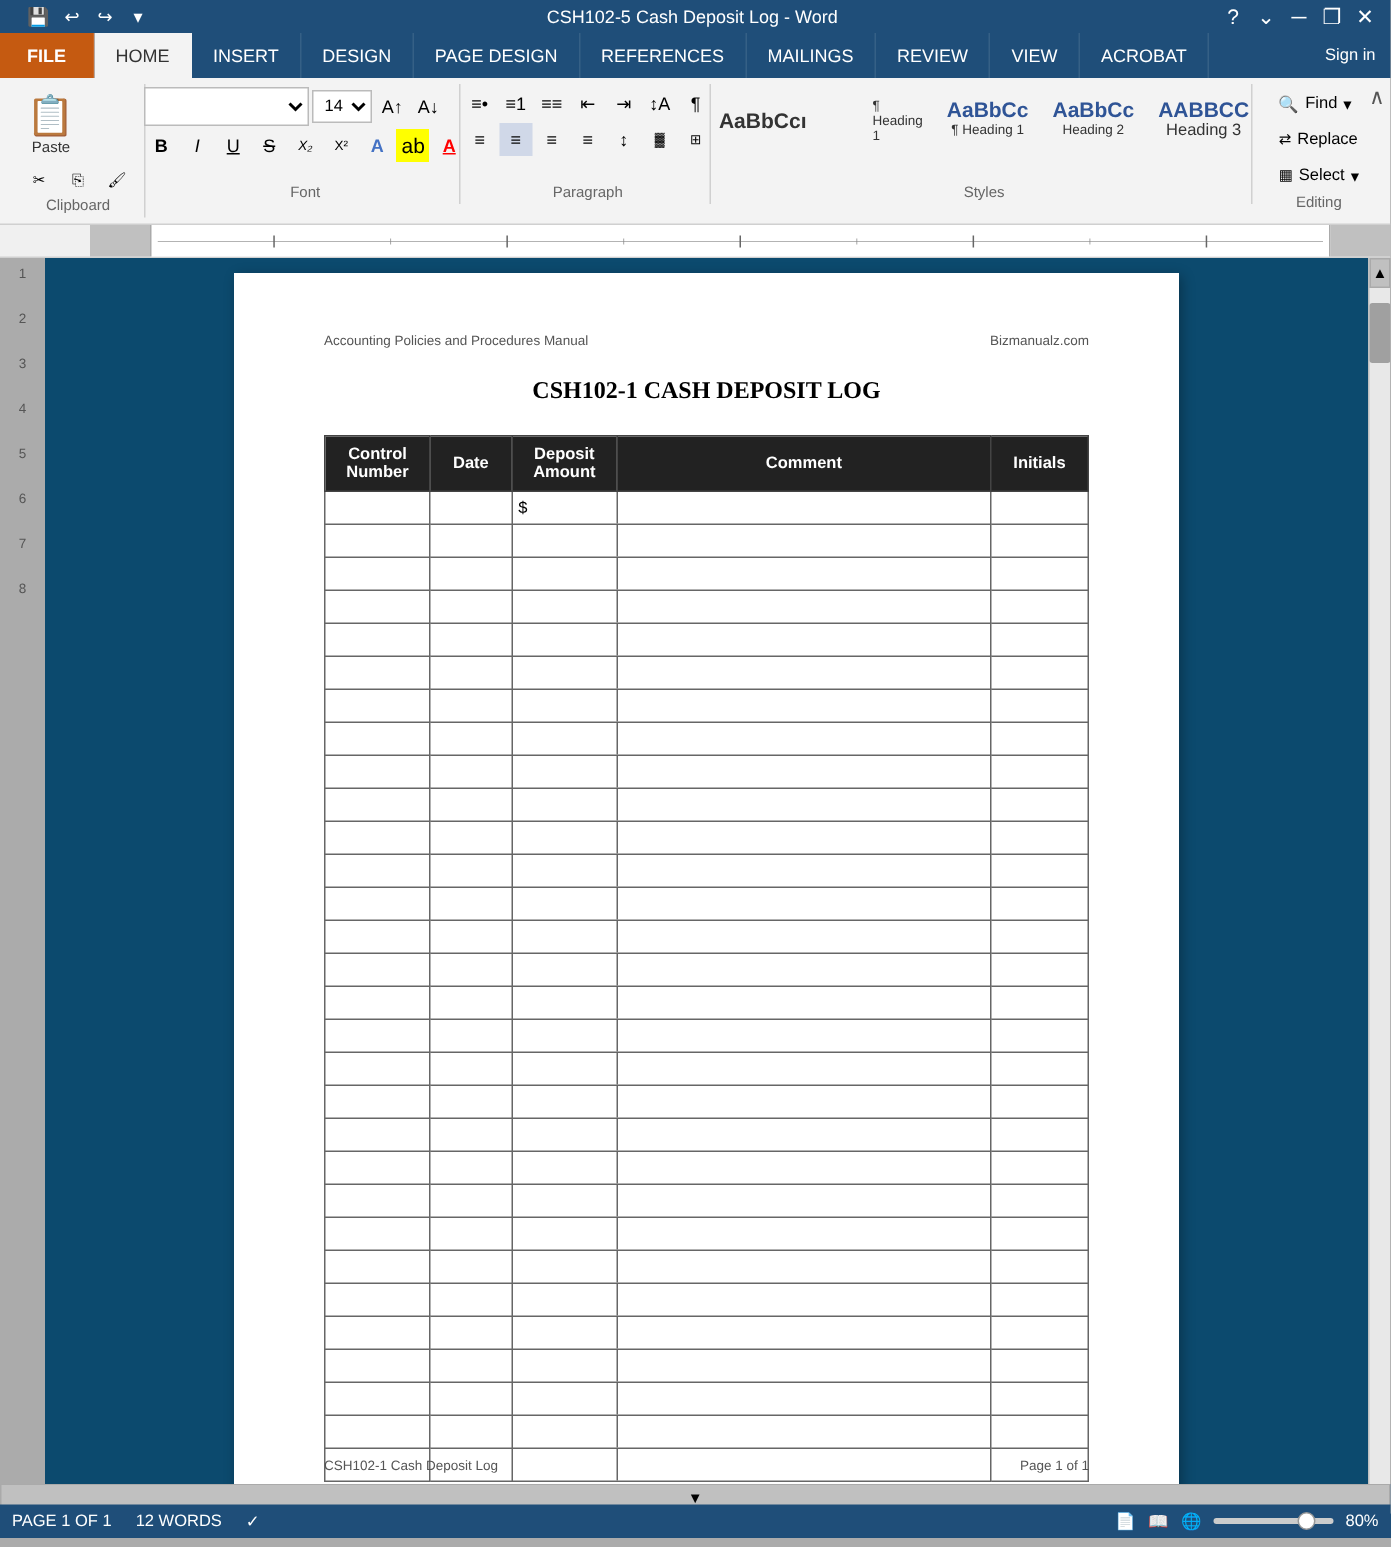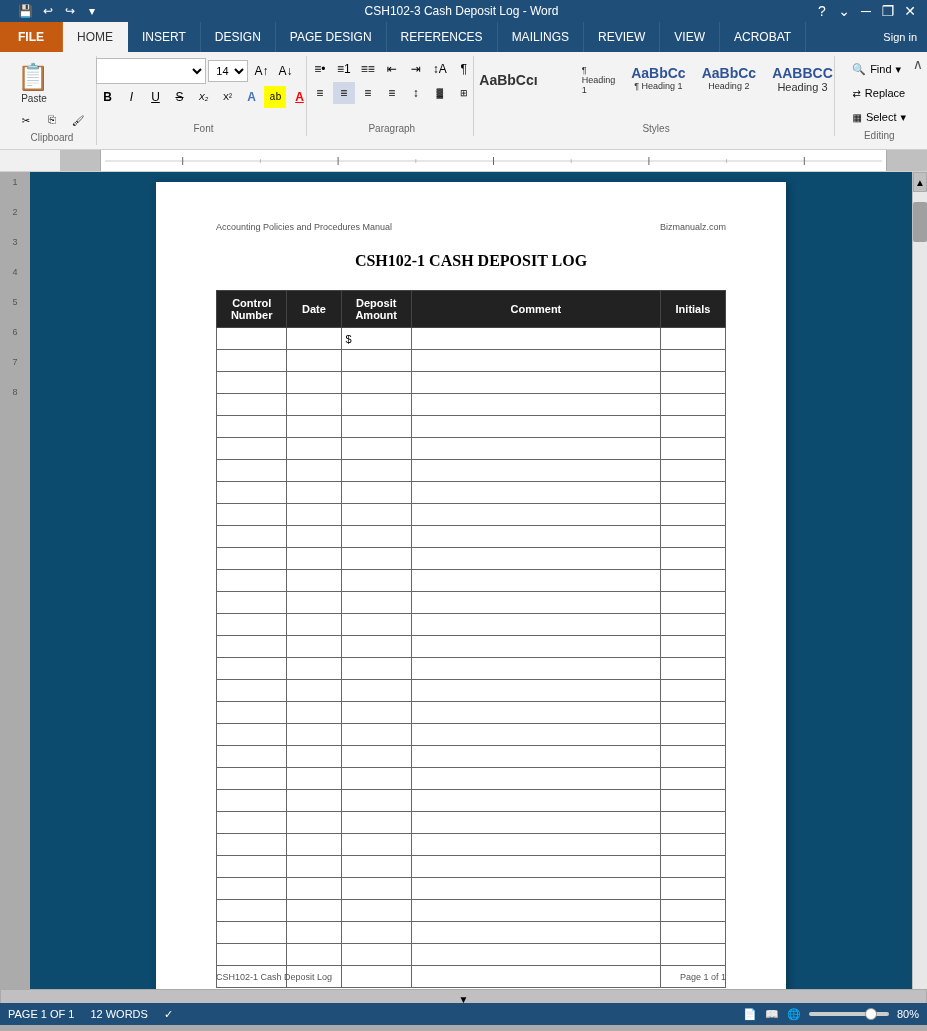--- a/index.html
+++ b/index.html
@@ -324,21 +324,21 @@
 <body>
 
 <div class="top-area">
   <div class="title-bar">
     <div class="quick-access">
       <button class="qa-btn">💾</button>
       <button class="qa-btn">↩</button>
       <button class="qa-btn">↪</button>
       <button class="qa-btn">▾</button>
     </div>
-    <div>CSH102-3 Cash Deposit Log - Word</div>
+    <div>CSH102-5 Cash Deposit Log - Word</div>
     <div class="title-bar-controls">
       <button class="title-bar-btn">?</button>
       <button class="title-bar-btn">⌄</button>
       <button class="title-bar-btn">─</button>
       <button class="title-bar-btn">❐</button>
       <button class="title-bar-btn">✕</button>
     </div>
   </div>
 
   <div class="ribbon-tabs">
@@ -387,21 +387,21 @@
         <button class="format-btn">A↓</button>
       </div>
       <div class="ribbon-group-row">
         <button class="format-btn bold">B</button>
         <button class="format-btn italic">I</button>
         <button class="format-btn underline">U</button>
         <button class="format-btn" style="text-decoration:line-through;">S</button>
         <button class="format-btn" style="font-size:9px;font-style:italic;">X₂</button>
         <button class="format-btn" style="font-size:9px;">X²</button>
         <button class="format-btn" style="color:#4472C4;font-weight:bold;">A</button>
-        <button class="format-btn" style="background:yellow;font-size:10px;font-family:Liberation Mono, monospace;">ab</button>
+        <button class="format-btn" style="background:yellow;font-size:14px;">ab</button>
         <button class="format-btn" style="color:red;font-weight:bold;text-decoration:underline;text-decoration-color:red;">A</button>
       </div>
     </div>
     <span class="ribbon-group-label">Font</span>
   </div>
 
   <div class="ribbon-group" style="min-width:140px;">
     <div class="ribbon-group-content">
       <div class="ribbon-group-row">
         <button class="format-btn">≡•</button>

